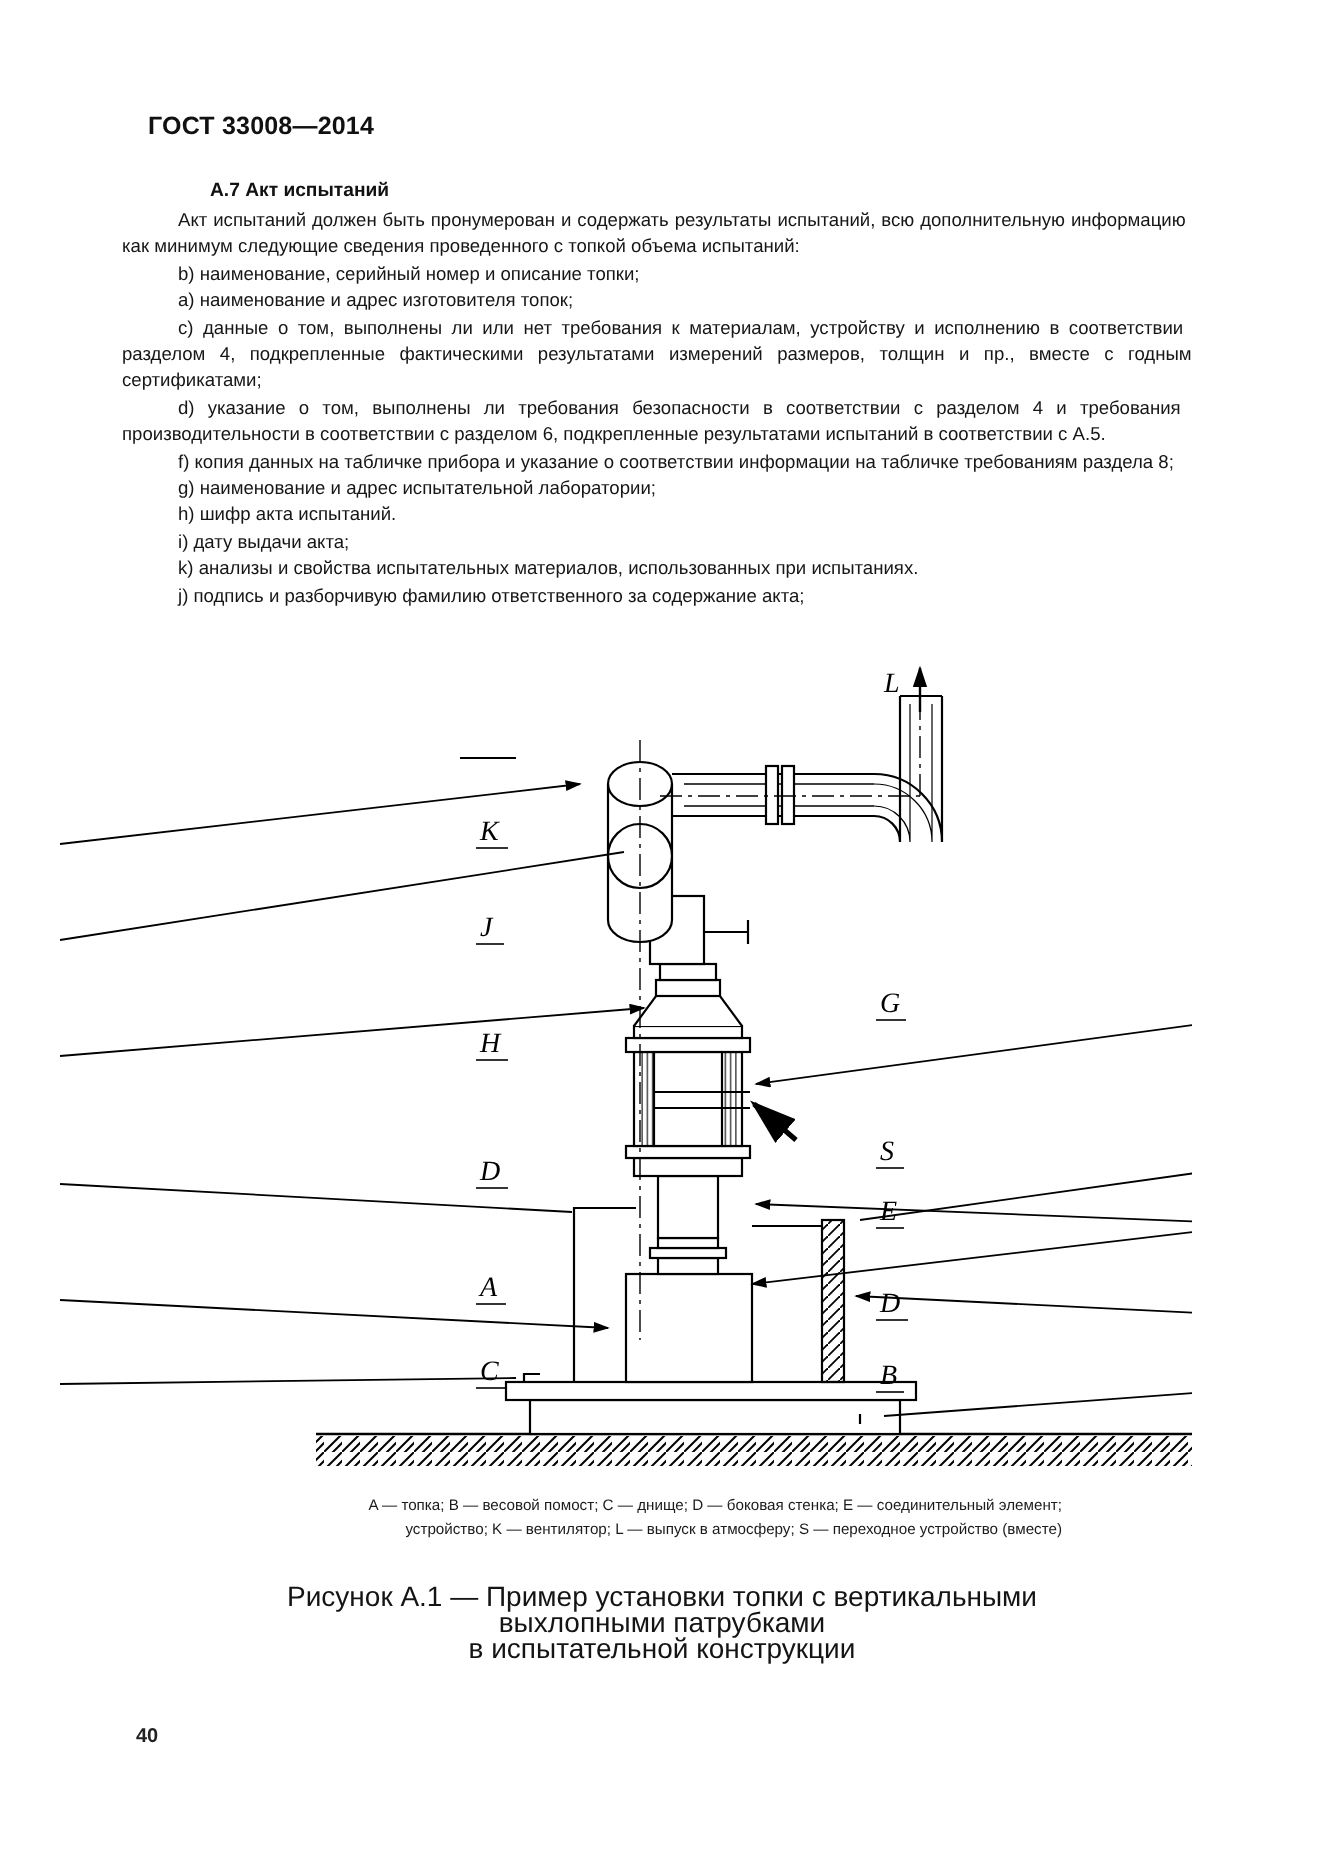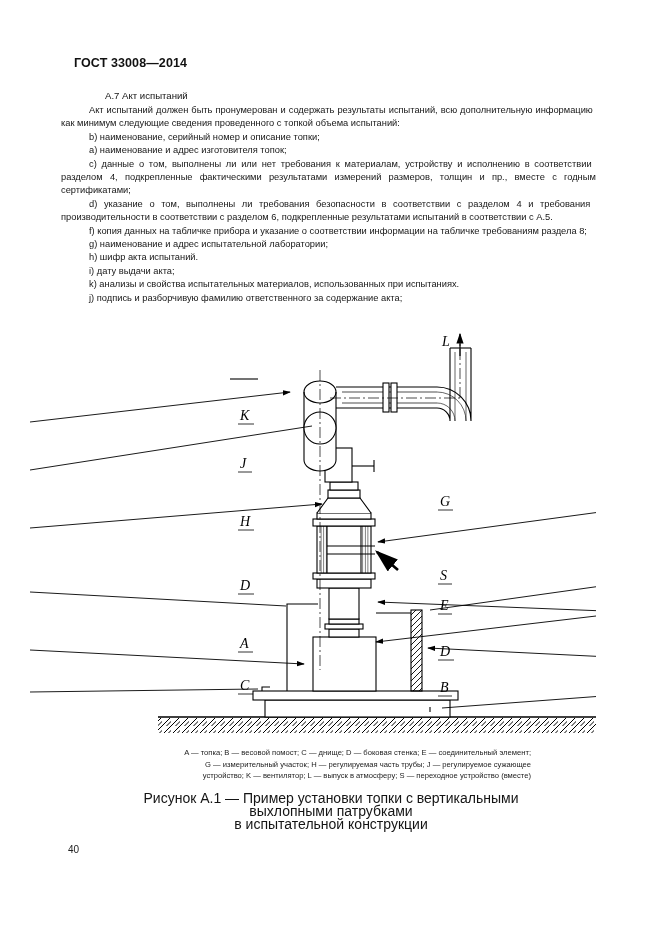--- a/index.html
+++ b/index.html
@@ -23,21 +23,21 @@
     font-size: 12.5px;
     font-weight: bold;
     letter-spacing: 0.1px;
     color: #111;
   }
   .section-title {
     position: absolute;
     left: 105px;
     top: 90px;
     font-size: 9.6px;
-    font-weight: normal;
+    font-weight: bold;
     color: #111;
   }
   .body-block {
     position: absolute;
     left: 61px;
     top: 104px;
     width: 540px;
     font-size: 9.3px;
     line-height: 13.4px;
     color: #161616;
@@ -74,23 +74,24 @@
     top: 792px;
     width: 400px;
     font-size: 14px;
     line-height: 13px;
     text-align: center;
     color: #141414;
   }
   .page-number {
     position: absolute;
     left: 68px;
-    top: 844px;
+    top: 863px;
     font-size: 10px;
     color: #222;
+    font-weight: bold;
   }
   .lbl {
     font-family: "Liberation Serif", serif;
     font-style: italic;
     font-size: 14px;
     fill: #000;
   }
 </style>
 </head>
 <body>
@@ -274,21 +275,20 @@
         <line x1="438" y1="330" x2="454" y2="330" stroke="#000" stroke-width="0.8"></line>
 
         <text class="lbl" x="440" y="362">B</text>
         <line x1="438" y1="366" x2="452" y2="366" stroke="#000" stroke-width="0.8"></line>
       </g>
     </svg>
   </div>
 
   <div class="legend">
     <div>A — топка; B — весовой помост; C — днище; D — боковая стенка; E — соединительный элемент;</div>
-    <div>G — измерительный участок; H — регулируемая часть трубы; J — регулируемое сужающее</div>
     <div>устройство; K — вентилятор; L — выпуск в атмосферу; S — переходное устройство (вместе)</div>
   </div>
 
   <div class="caption">
     <div>Рисунок А.1 — Пример установки топки с вертикальными выхлопными патрубками</div>
     <div>в испытательной конструкции</div>
   </div>
 
   <div class="page-number">40</div>
 

